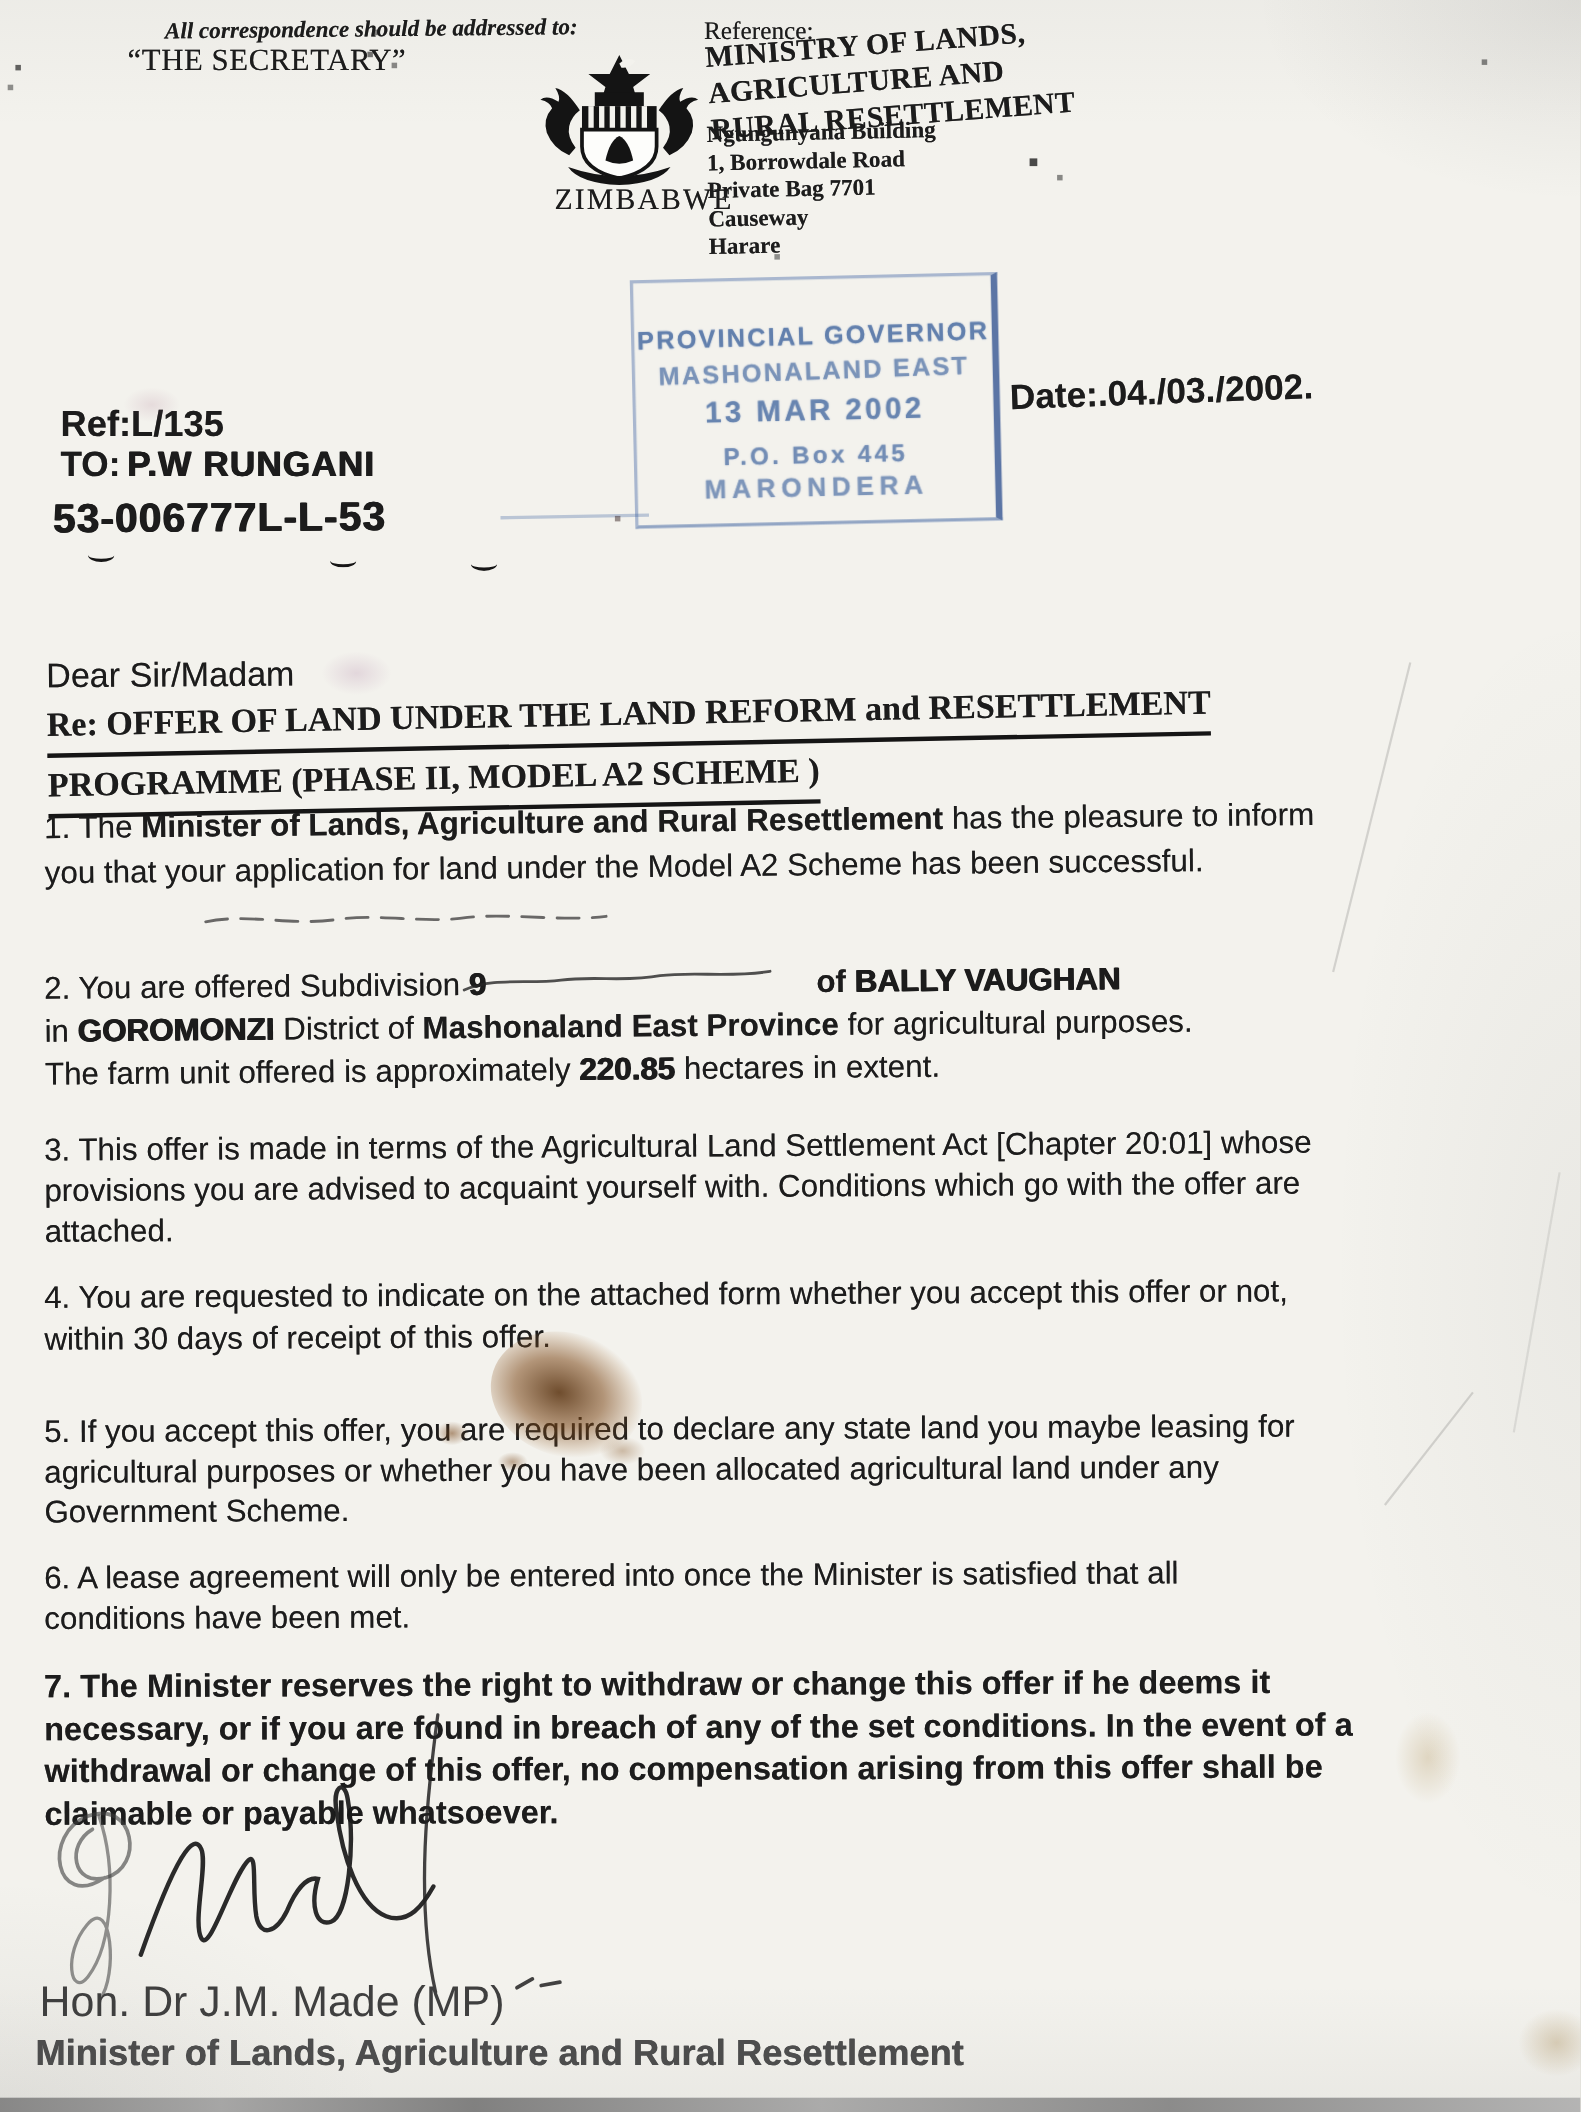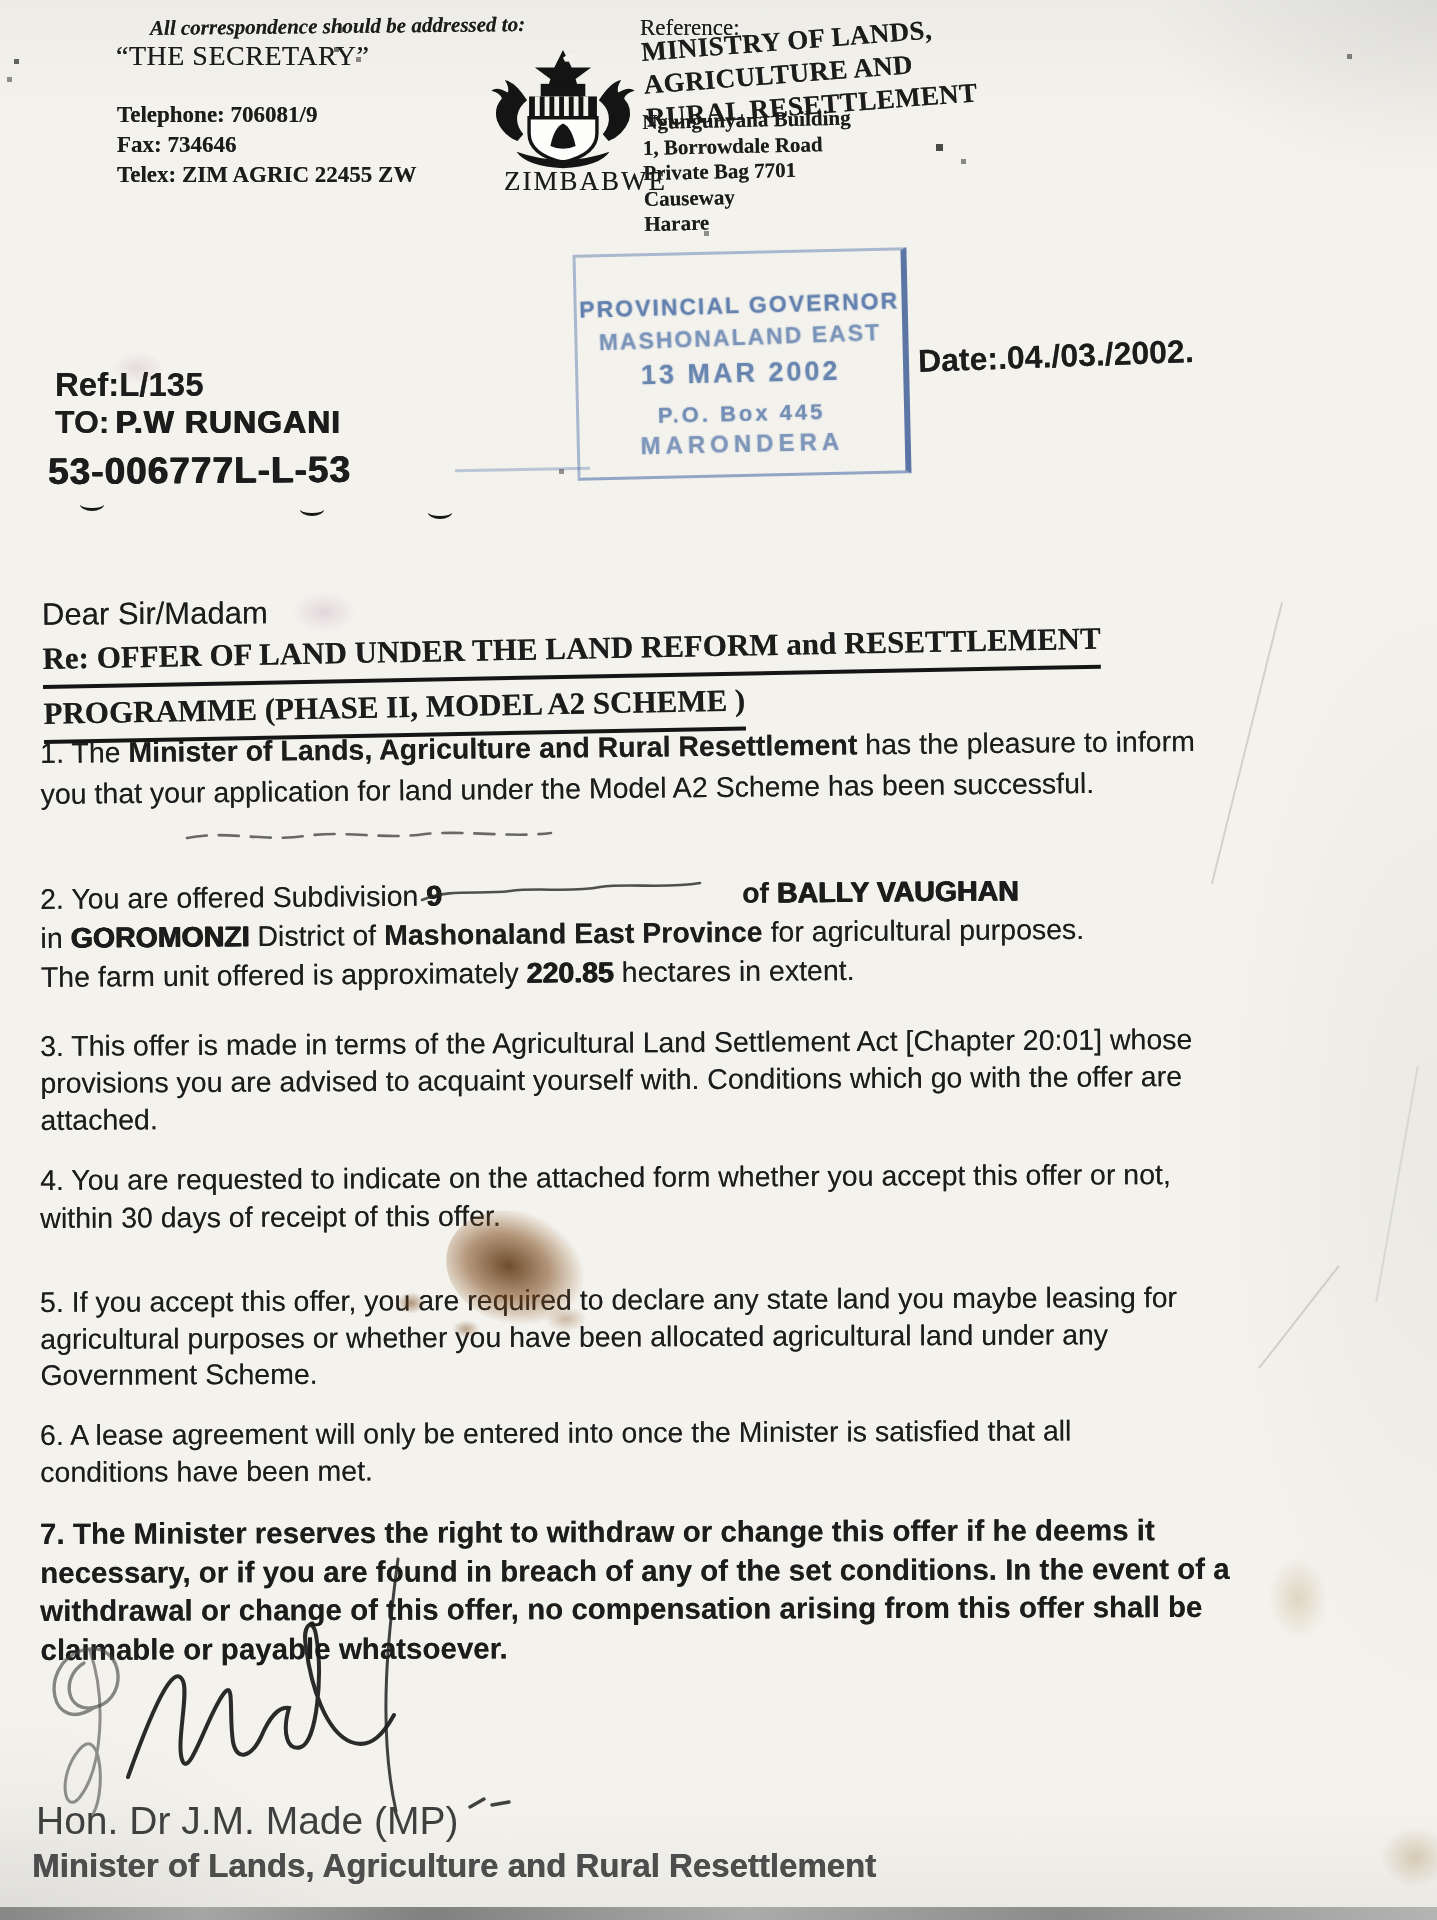--- a/index.html
+++ b/index.html
@@ -107,25 +107,20 @@
   .scan-edge{position:absolute;left:0;bottom:0;width:100%;height:13px;opacity:.85;
     background:linear-gradient(90deg,#787878 0%,#9b9b9b 14%,#6e6e6e 30%,#a0a0a0 52%,#7b7b7b 74%,#ababab 100%);}
 </style>
 </head>
 <body>
 
 <div class="page">
 
   <div class="abs corr-note">All correspondence should be addressed to:</div>
   <div class="abs secretary serif">“THE SECRETARY”</div>
-  <div class="abs contact serif">
-    <div>Telephone: 706081/9</div>
-    <div>Fax: 734646</div>
-    <div>Telex: ZIM AGRIC 22455 ZW</div>
-  </div>
 
   <div class="abs arms">
     <svg viewBox="0 0 190 130" width="190" height="126">
       <polygon points="95,2 104,20 124,20 108,32 114,52 95,40 76,52 82,32 66,20 86,20" fill="#141414"></polygon>
       <path d="M95,10 q9,-7 15,-2 q-5,7 -13,6 z" fill="#f3f2ed"></path>
       <rect x="72" y="37" width="46" height="13" fill="#141414"></rect>
       <rect x="60" y="50" width="70" height="22" fill="#141414"></rect>
       <g fill="#f3f2ed">
         <rect x="66" y="50" width="5" height="22"></rect>
           <rect x="76" y="50" width="5" height="22"></rect>

